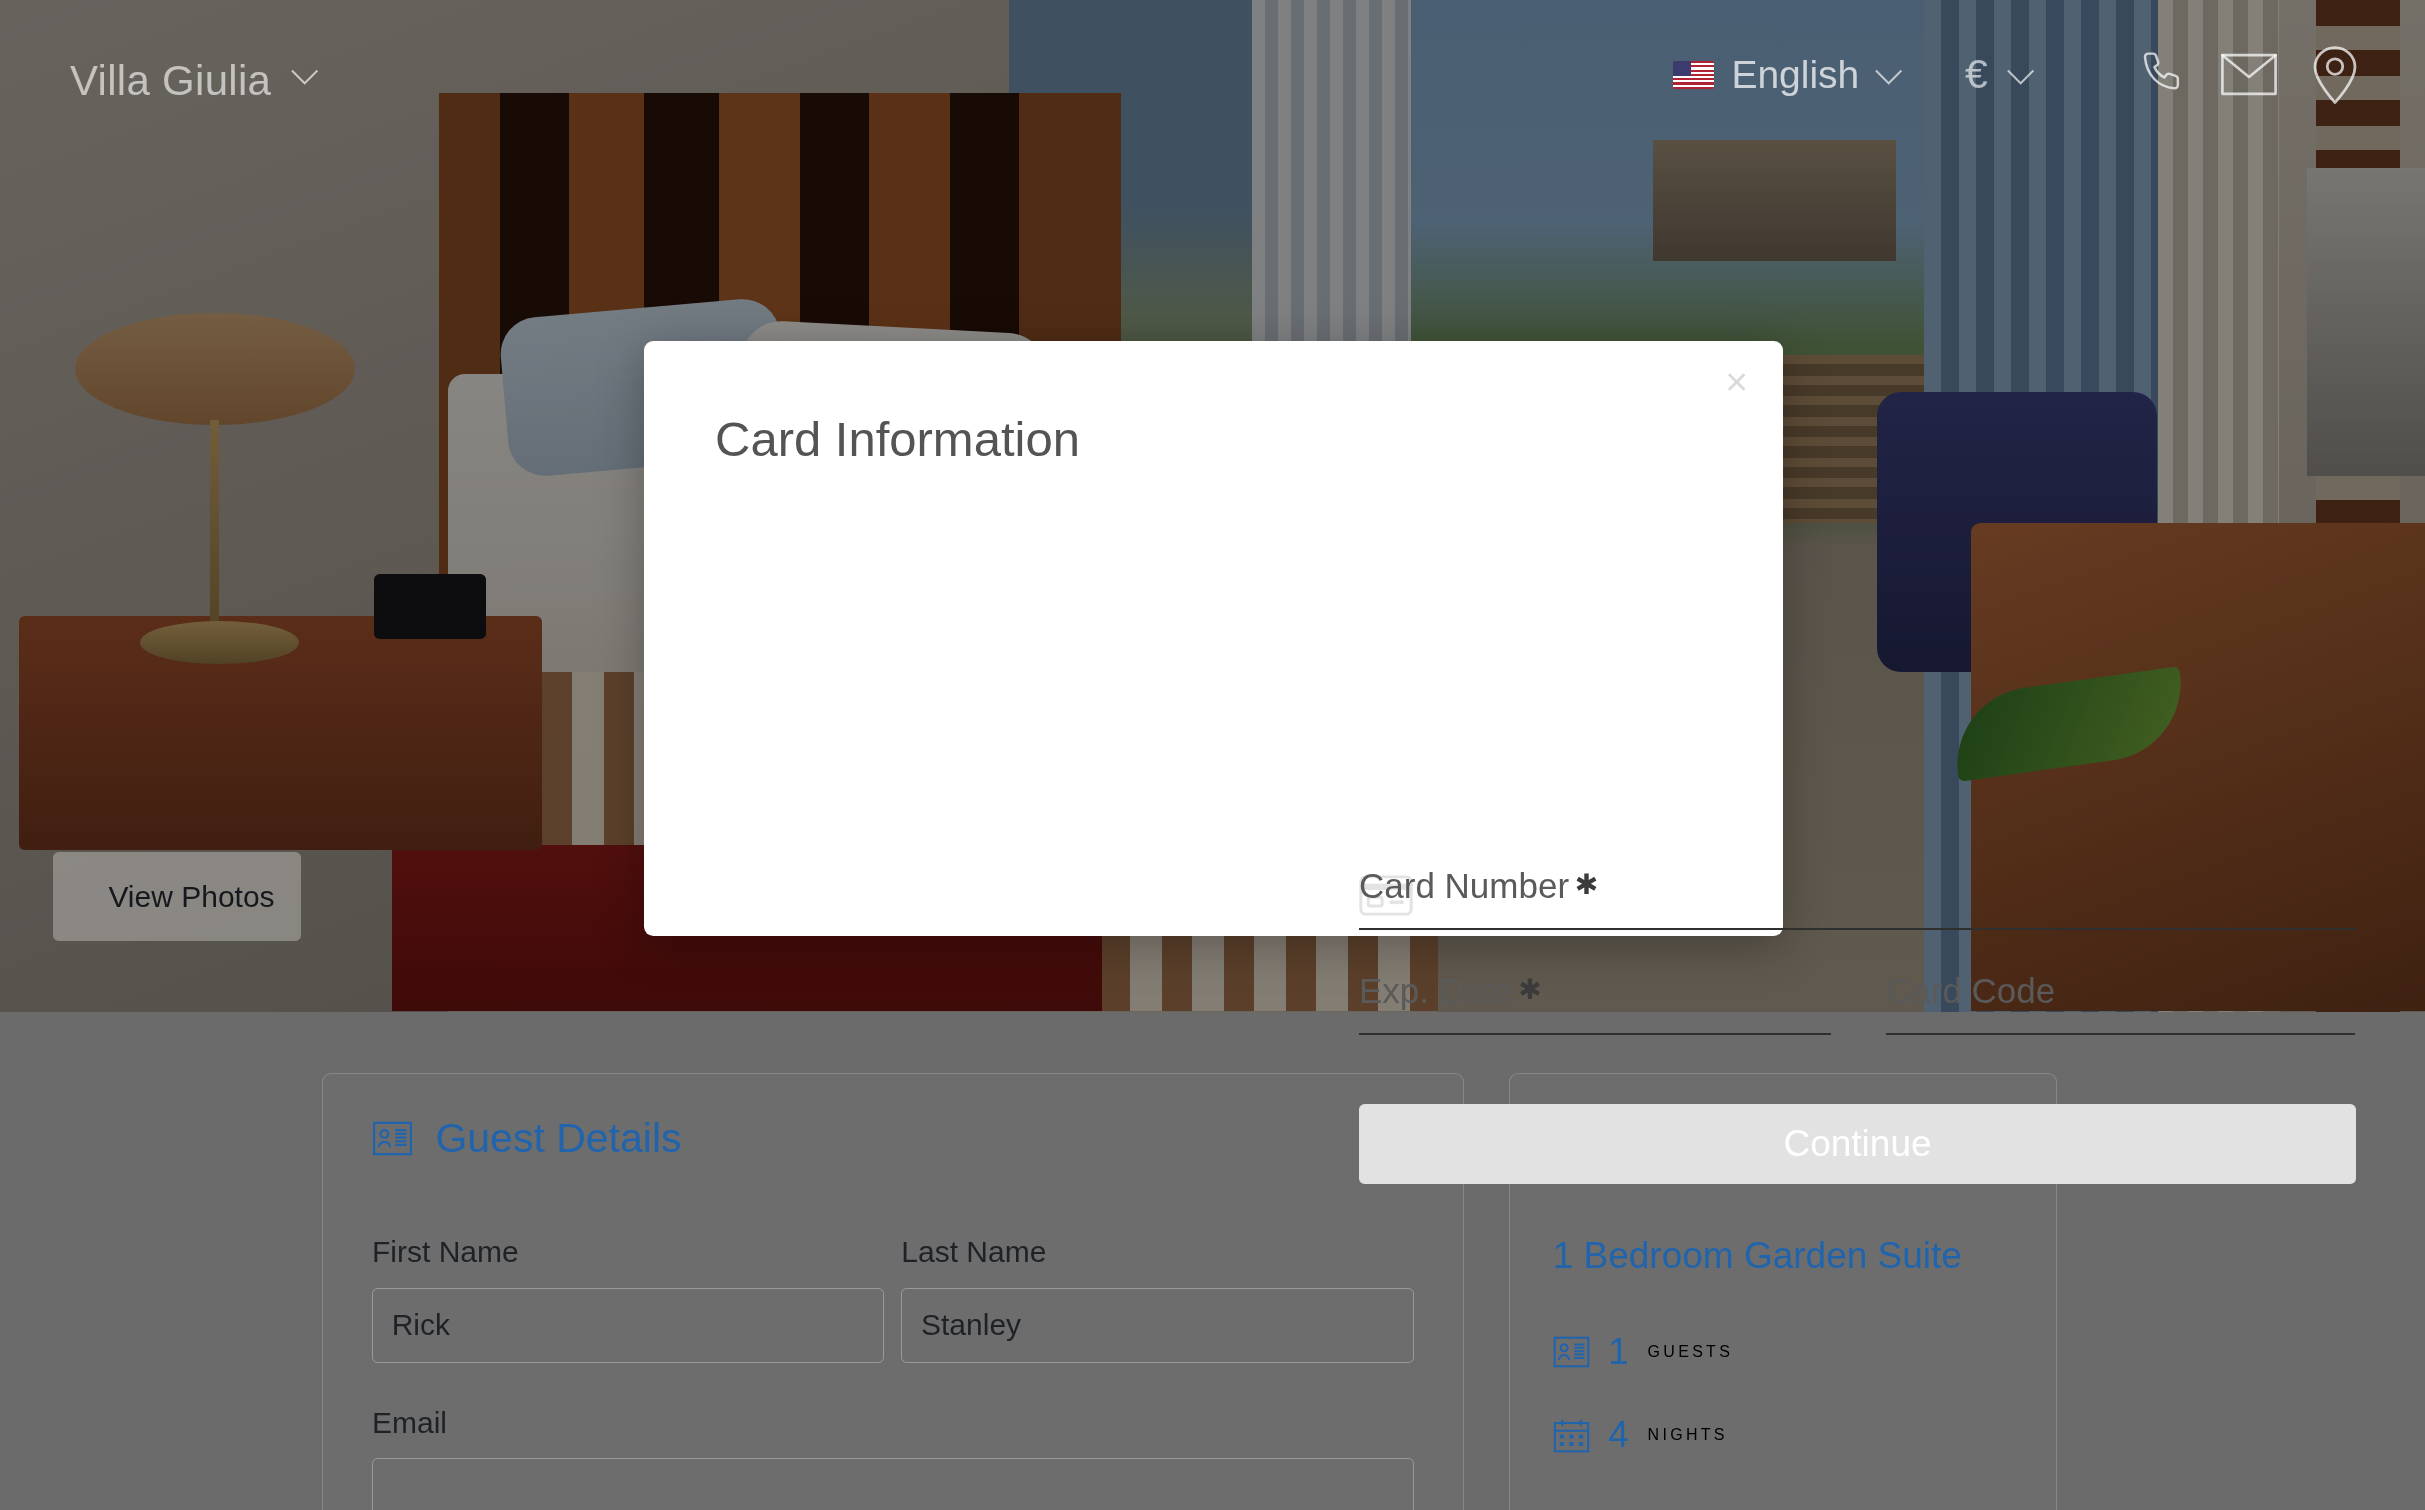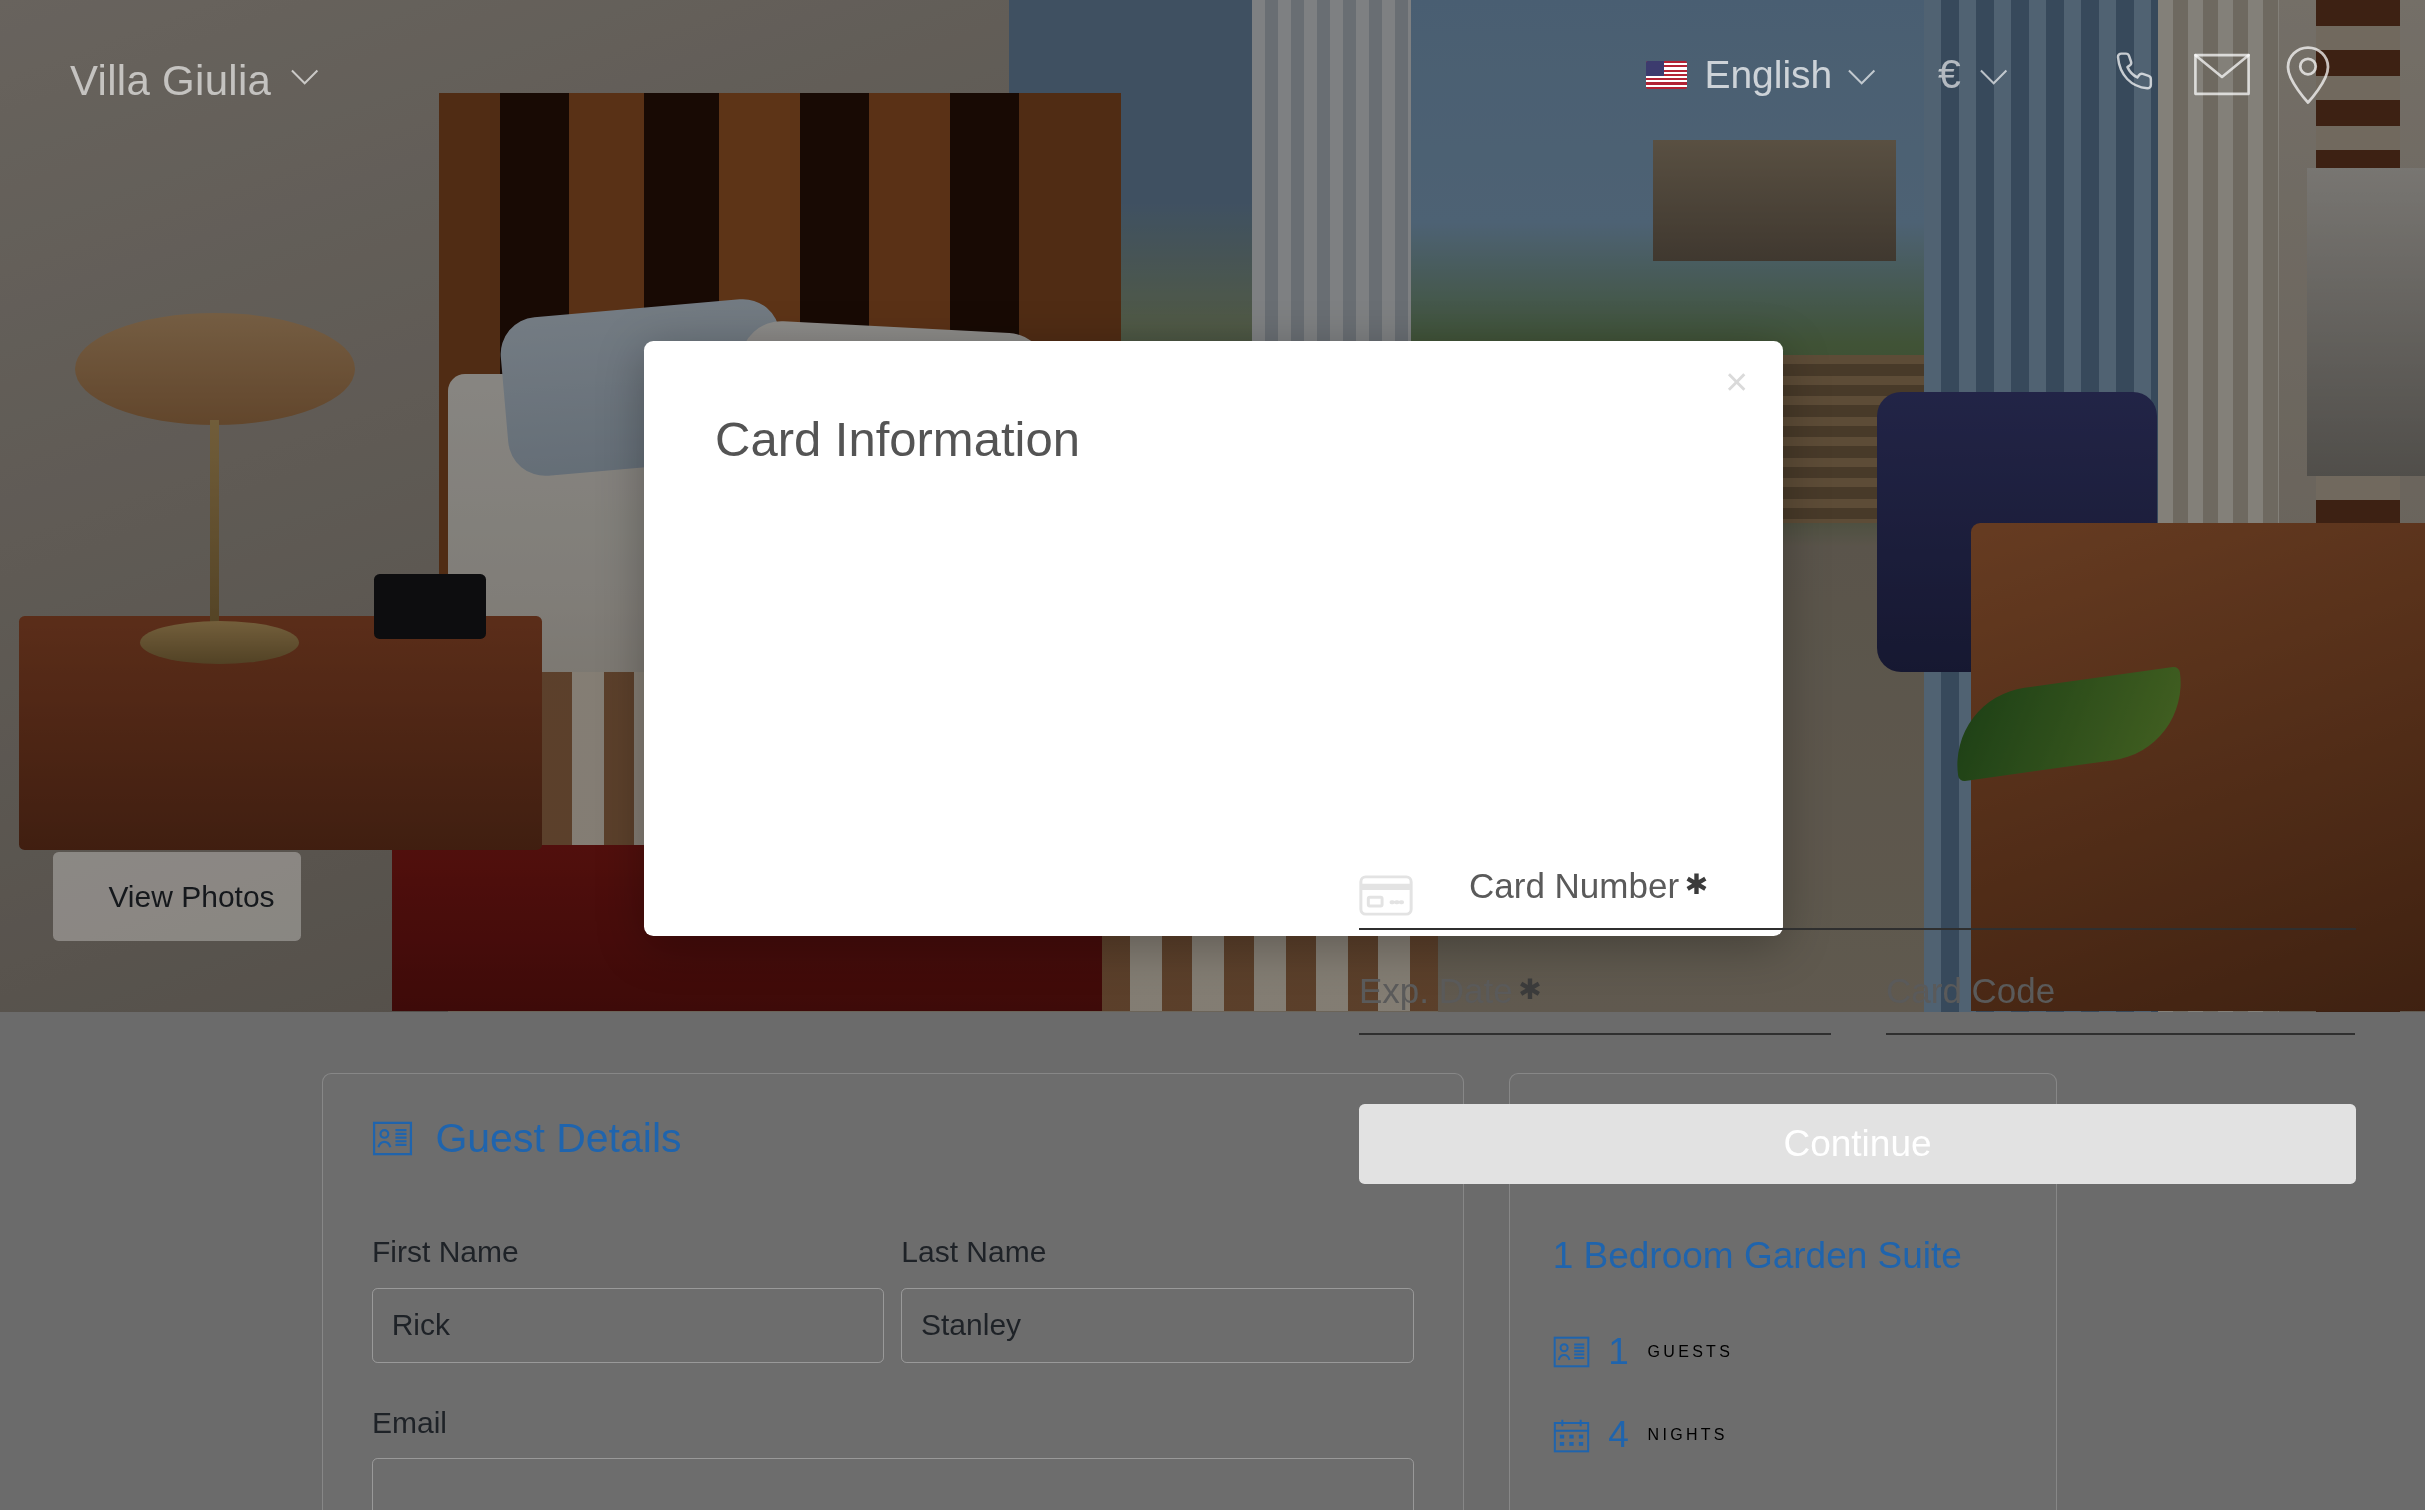--- a/index.html
+++ b/index.html
@@ -207,21 +207,21 @@
     letter-spacing: 0.3px;
     white-space: nowrap;
     margin-top: 12px;
   }
 
   .nav-right {
     margin-left: auto;
     display: flex;
     align-items: center;
     gap: 0;
-    padding-right: 75px;
+    padding-right: 48px;
   }
 
   .lang-sel {
     display: flex;
     align-items: center;
     gap: 17px;
     cursor: pointer;
     margin-right: 70px;
   }
   .flag {
@@ -440,21 +440,20 @@
     color: #3b3b3b;
     font-size: 28px;
     position: relative;
     top: -3.7px;
     margin-left: 5.6px;
   }
 
   .f-cardnum {
     left: 715px; top: 525px;
     width: 997px; height: 64px;
-    padding-left: 110px;
   }
   .f-exp {
     left: 715px; top: 630px;
     width: 472px; height: 64px;
   }
   .f-code {
     left: 1242px; top: 630px;
     width: 469px; height: 64px;
   }
 

